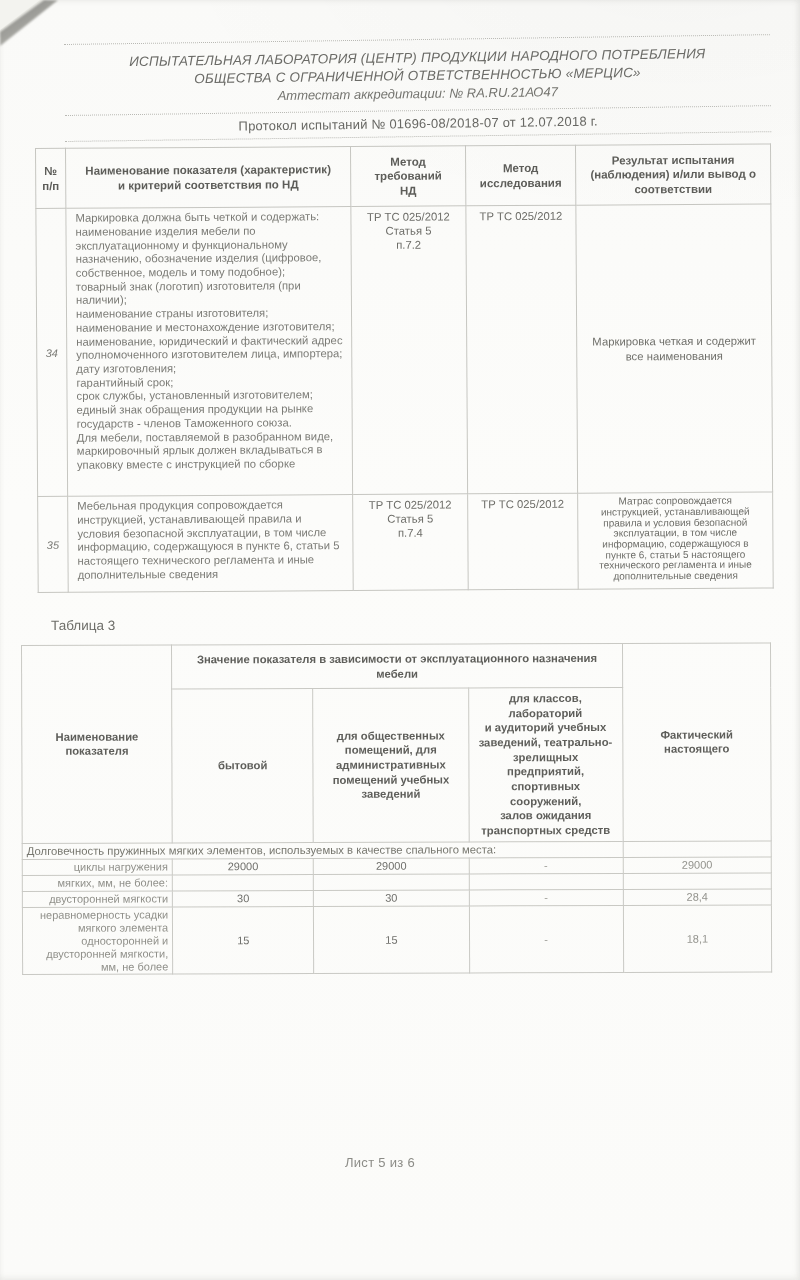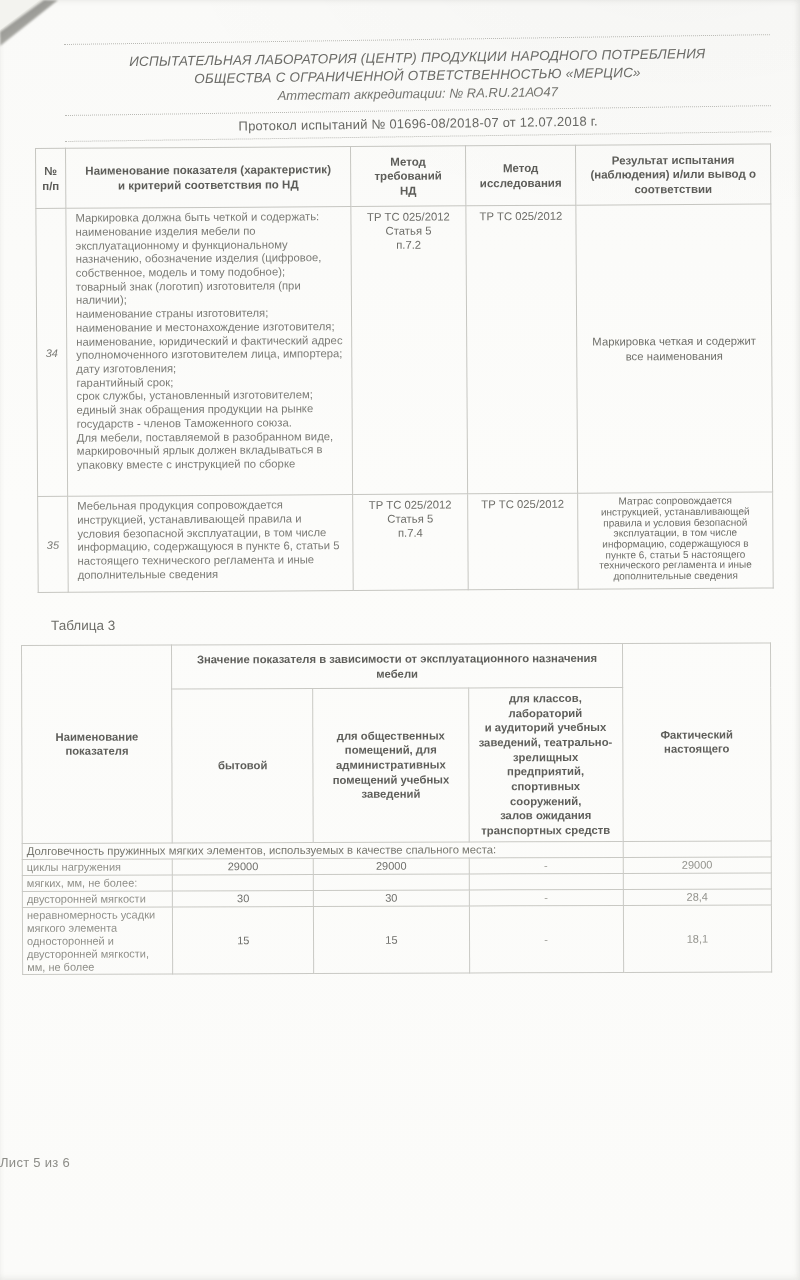--- a/index.html
+++ b/index.html
@@ -48,26 +48,26 @@
   .t1 .result-mid{font-size:11.3px;line-height:1.3;color:#70706b;text-align:center;vertical-align:middle;padding:4px 10px;}
   .t1 .result-sm{font-size:10px;line-height:1.07;color:#6d6d68;text-align:center;padding:3px 6px;}
   .pre{white-space:pre-line;}
 
   
   .t3caption{position:absolute;left:24px;top:618px;font-size:13.5px;color:#6e6e69;transform:rotate(-0.2deg);margin-left:27px;}
   .t3wrap{position:absolute;left:21px;top:645px;width:750px;transform:rotate(-0.2deg);transform-origin:left top;}
   .t3 td,.t3 th{border:1px solid #c9c9c4;font-weight:normal;}
   .t3 th{font-size:11.3px;line-height:1.3;color:#5e5e5a;text-align:center;vertical-align:middle;padding:3px 6px;font-weight:600;}
   .t3 .section{font-size:11.3px;color:#77776f;text-align:left;padding:1px 4px;}
-  .t3 .t3name{font-size:11px;line-height:1.18;color:#8f8f89;text-align:left;padding:1px 4px;vertical-align:middle;}
+  .t3 .t3name{font-size:11px;line-height:1.18;color:#8f8f89;text-align:right;padding:1px 4px;vertical-align:middle;}
   .t3 .val{font-size:11px;color:#6f6f6b;text-align:center;vertical-align:middle;padding:1px 4px;}
   .t3 .valfaint{font-size:11px;color:#93938d;text-align:center;vertical-align:middle;padding:1px 4px;}
 
   .footer{
-    position:absolute;left:0;top:1155px;width:760px;
+    position:absolute;left:0;top:1155px;width:760px;text-align:center;
     font-size:13px;color:#8c8c87;letter-spacing:0.3px;
   }
 </style>
 </head>
 <body>
 
 <div class="page-edge"></div>
 
 <div class="corner">
   <svg width="130" height="100" viewBox="0 0 130 100">

